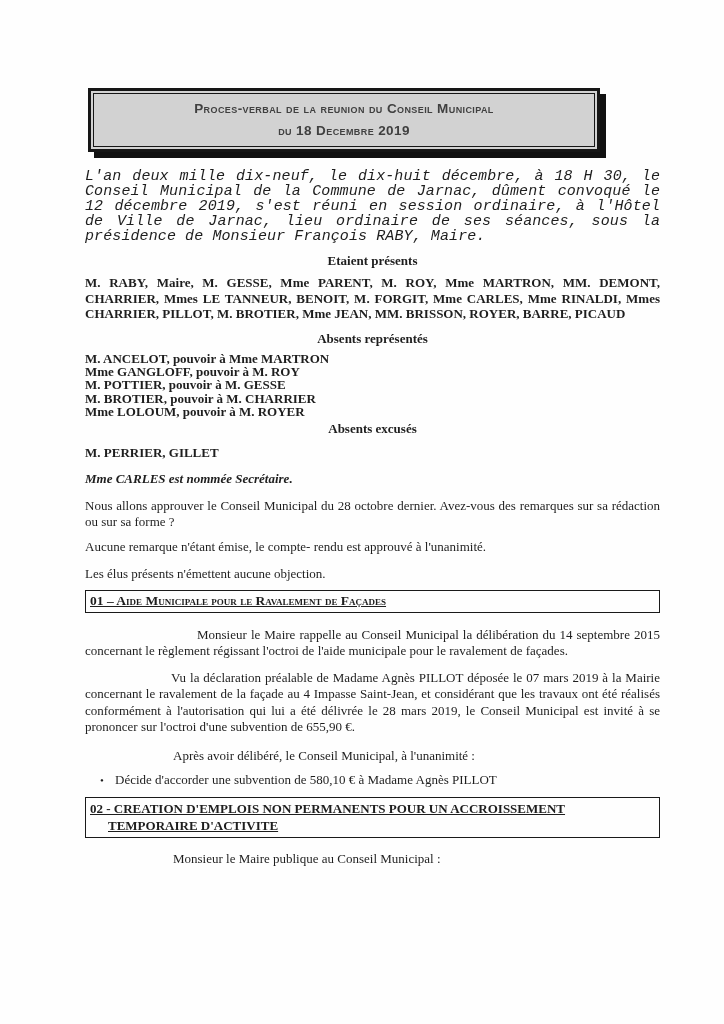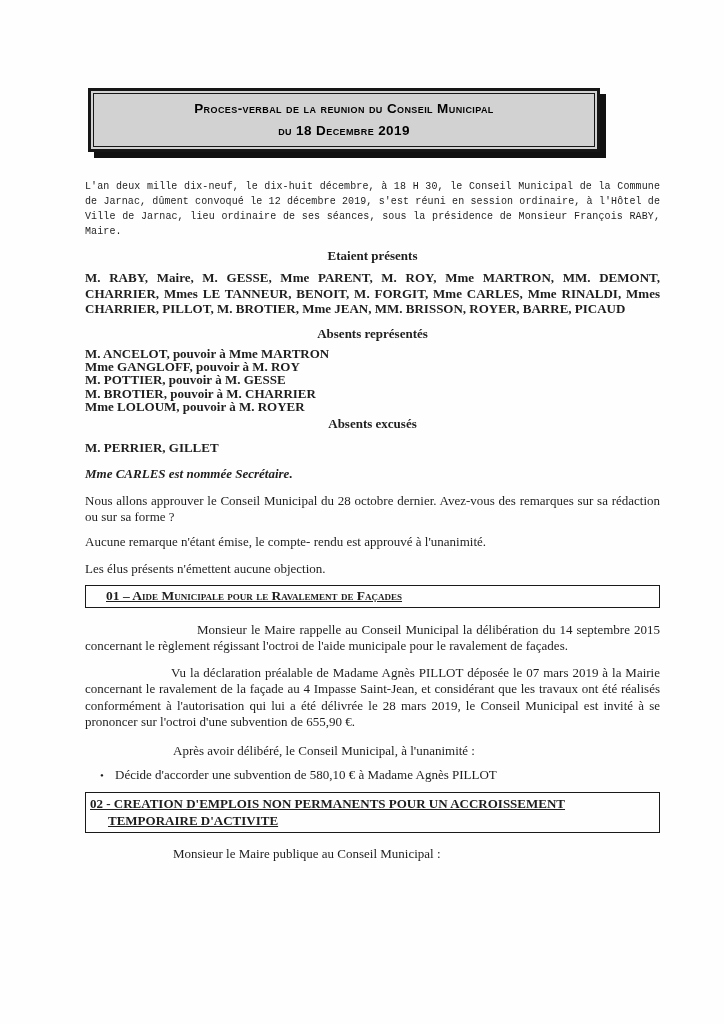--- a/index.html
+++ b/index.html
@@ -31,29 +31,30 @@
   .header-box-inner {
     margin: 2px;
     border: 1px solid #161616;
     padding: 7px 8px 8px 8px;
     text-align: center;
     font-family: "Liberation Sans", "DejaVu Sans", sans-serif;
     font-weight: bold;
     font-variant: small-caps;
     font-size: 13.5px;
     letter-spacing: 0.4px;
-    color: #000000;
+    color: #404040;
   }
   .header-line1 { margin-bottom: 7px; }
 
   
   .opening {
-    margin-top: 27px;
+    margin-top: 17px;
     font-family: "Liberation Mono", "DejaVu Sans Mono", monospace;
-    font-size: 10px;
+    font-style: italic;
+    font-size: 15px;
     line-height: 15px;
     text-align: justify;
     letter-spacing: 0.1px;
   }
   .center-bold {
     font-weight: bold;
     text-align: center;
     line-height: 15px;
   }
   .h-present   { margin-top: 9px; }
@@ -93,21 +94,21 @@
   .section-box {
     border: 1px solid #1a1a1a;
     padding: 2px 4px 3px 4px;
     font-weight: bold;
   }
   .box-01 {
     margin-top: 7px;
     font-variant: small-caps;
     font-size: 13.5px;
   }
-  .box-01 .heading-text { text-decoration: underline; margin-left: 16px; }
+  .box-01 .heading-text { text-decoration: underline; }
   .box-02 {
     margin-top: 9px;
     font-size: 13px;
     line-height: 17px;
   }
   .box-02 .heading-text {
     display: block;
     padding-left: 18px;
     text-indent: -18px;
     text-decoration: underline;

